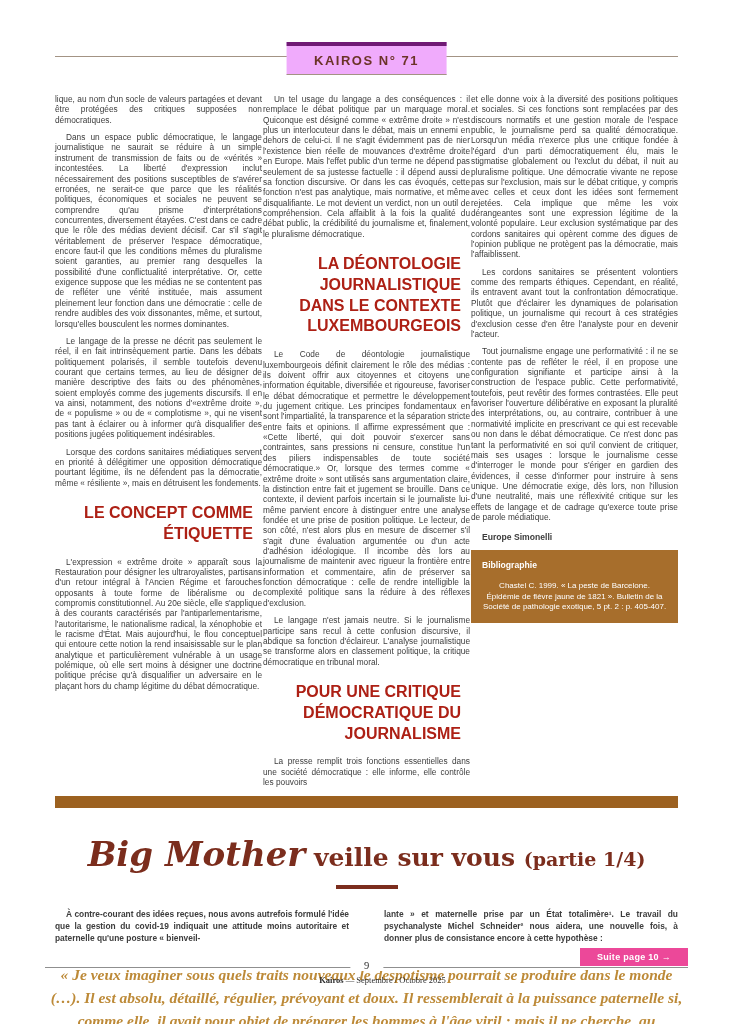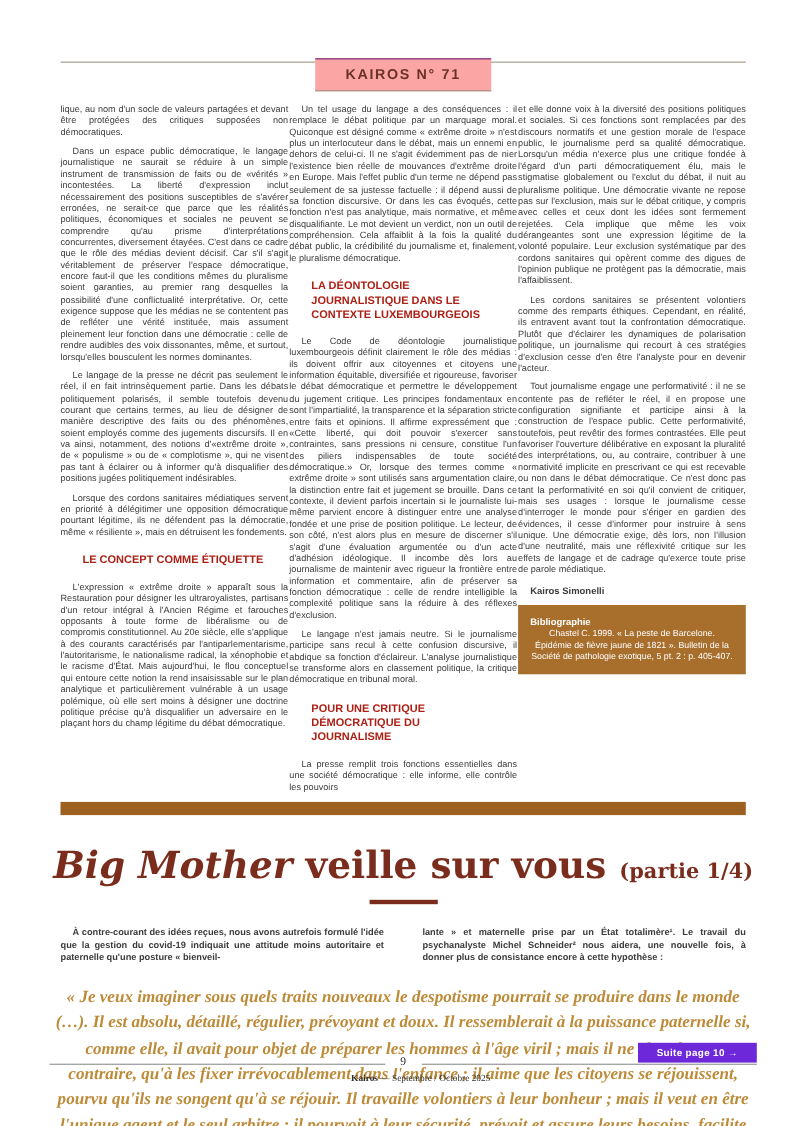--- a/index.html
+++ b/index.html
@@ -12,76 +12,76 @@
     background: #ffffff;
     font-family: "Liberation Sans", sans-serif;
     color: #3c3c3c;
     overflow: hidden;
   }
 
   
   .masthead { position: relative; margin: 42px 55px 0; height: 30px; }
   .masthead-line { position: absolute; top: 14px; left: 0; right: 0; border-top: 1px solid #a39384; }
   .masthead-box {
-    position: absolute; left: 50%; top: 11px; transform: translateX(-50%);
-    background: #fca5a5; padding: 5px 28px;
-    border-top: 1px solid #701a75; border-bottom: 1px solid #a39384;
+    position: absolute; left: 50%; top: 0; transform: translateX(-50%);
+    background: #f0abfc; padding: 5px 28px;
+    border-top: 4px solid #701a75; border-bottom: 1px solid #a39384;
   }
   .masthead-box span {
     font-weight: bold; font-size: 13px; letter-spacing: 1.5px; color: #6b3327;
     white-space: nowrap;
   }
 
   
   .columns {
     margin: 22px 55px 0; display: flex; gap: 1px;
     min-height: 550px;
     font-size: 8.3px; line-height: 1.25; text-align: justify;
   }
   .col { flex: 1 1 0; min-width: 0; }
   .col p { margin-bottom: 7px; text-indent: 11px; }
   .col p.cont { text-indent: 0; }
   .colhead {
-    color: #ad2015; font-weight: bold; font-size: 10px; line-height: 1.3;
-    text-align: left; text-indent: 0; margin: 15px 20px 12px;
+    color: #ad2015; font-weight: bold; font-size: 16px; line-height: 1.3;
+    text-align: right; text-indent: 0; margin: 15px 9px 12px;
   }
   .signature { font-weight: bold; font-size: 8.6px; margin: 10px 0 16px; text-indent: 0; }
 
   .bib-box { background: #a76e2c; color: #ffffff; padding: 10px 11px; text-align: left; }
-  .bib-title { font-weight: bold; font-size: 8.6px; }
+  .bib-title { font-weight: bold; font-size: 8.6px; margin-bottom: 10px; }
   .bib-ref { font-size: 8px; line-height: 1.35; margin-bottom: 9px; text-indent: 0 !important; text-align: center; }
   .bib-ref:last-child { margin-bottom: 0; }
 
   
   .separator-bar { margin: 2px 55px 0; height: 12px; background: #9c6120; }
 
   
   .bm-title { text-align: center; margin-top: 26px; color: #7b2d1d; font-family: "DejaVu Serif", serif; }
   .bm-title .bm-italic { font-style: italic; font-weight: bold; font-size: 34px; }
-  .bm-title .bm-rest  { font-weight: bold; font-size: 34px; }
+  .bm-title .bm-rest  { font-weight: bold; font-size: 25px; }
   .bm-title .bm-part  { font-weight: bold; font-size: 19px; }
   .bm-underline { width: 62px; height: 4px; background: #7b2d1d; margin: 11px auto 0; }
 
   .bm-intro {
     margin: 20px 55px 0; display: flex; gap: 35px;
     font-weight: bold; font-size: 8.4px; line-height: 1.4; text-align: justify;
   }
   .bm-intro .icol { flex: 1 1 0; min-width: 0; }
   .bm-intro .icol:first-child p { text-indent: 11px; }
 
   .bm-quote {
     margin: 18px 48px 0; text-align: center;
     font-family: "Liberation Serif", serif; font-style: italic; font-weight: bold;
     font-size: 15.5px; line-height: 1.5; color: #bd8a38;
   }
 
   
   .suite-box {
     position: absolute; top: 948px; right: 45px;
-    background: #6d28d9; color: #fff; font-weight: bold; font-size: 9px;
+    background: #ec4899; color: #fff; font-weight: bold; font-size: 9px;
     padding: 4px 17px; letter-spacing: 0.3px;
   }
   .footer-rule { position: absolute; top: 967px; left: 45px; right: 45px; border-top: 1px solid #8f8f8f; }
   .page-num {
     position: absolute; top: 960px; left: 50%; transform: translateX(-50%);
     background: #fff; padding: 0 14px;
     font-family: "Liberation Serif", serif; font-size: 10.5px; color: #2e2e2e;
   }
   .issue-line {
     position: absolute; top: 975px; left: 16px; width: 100%; text-align: center;
@@ -118,21 +118,21 @@
       <p>Le Code de déontologie journalistique luxembourgeois définit clairement le rôle des médias : ils doivent offrir aux citoyennes et citoyens une information équitable, diversifiée et rigoureuse, favoriser le débat démocratique et permettre le développement du jugement critique. Les principes fondamentaux en sont l'impartialité, la transparence et la séparation stricte entre faits et opinions. Il affirme expressément que : «Cette liberté, qui doit pouvoir s'exercer sans contraintes, sans pressions ni censure, constitue l'un des piliers indispensables de toute société démocratique.» Or, lorsque des termes comme « extrême droite » sont utilisés sans argumentation claire, la distinction entre fait et jugement se brouille. Dans ce contexte, il devient parfois incertain si le journaliste lui-même parvient encore à distinguer entre une analyse fondée et une prise de position politique. Le lecteur, de son côté, n'est alors plus en mesure de discerner s'il s'agit d'une évaluation argumentée ou d'un acte d'adhésion idéologique. Il incombe dès lors au journalisme de maintenir avec rigueur la frontière entre information et commentaire, afin de préserver sa fonction démocratique : celle de rendre intelligible la complexité politique sans la réduire à des réflexes d'exclusion.</p>
       <p>Le langage n'est jamais neutre. Si le journalisme participe sans recul à cette confusion discursive, il abdique sa fonction d'éclaireur. L'analyse journalistique se transforme alors en classement politique, la critique démocratique en tribunal moral.</p>
       <h3 class="colhead">POUR UNE CRITIQUE DÉMOCRATIQUE DU JOURNALISME</h3>
       <p>La presse remplit trois fonctions essentielles dans une société démocratique : elle informe, elle contrôle les pouvoirs</p>
     </div>
 
     <div class="col">
       <p class="cont">et elle donne voix à la diversité des positions politiques et sociales. Si ces fonctions sont remplacées par des discours normatifs et une gestion morale de l'espace public, le journalisme perd sa qualité démocratique. Lorsqu'un média n'exerce plus une critique fondée à l'égard d'un parti démocratiquement élu, mais le stigmatise globalement ou l'exclut du débat, il nuit au pluralisme politique. Une démocratie vivante ne repose pas sur l'exclusion, mais sur le débat critique, y compris avec celles et ceux dont les idées sont fermement rejetées. Cela implique que même les voix dérangeantes sont une expression légitime de la volonté populaire. Leur exclusion systématique par des cordons sanitaires qui opèrent comme des digues de l'opinion publique ne protègent pas la démocratie, mais l'affaiblissent.</p>
       <p>Les cordons sanitaires se présentent volontiers comme des remparts éthiques. Cependant, en réalité, ils entravent avant tout la confrontation démocratique. Plutôt que d'éclairer les dynamiques de polarisation politique, un journalisme qui recourt à ces stratégies d'exclusion cesse d'en être l'analyste pour en devenir l'acteur.</p>
       <p>Tout journalisme engage une performativité : il ne se contente pas de refléter le réel, il en propose une configuration signifiante et participe ainsi à la construction de l'espace public. Cette performativité, toutefois, peut revêtir des formes contrastées. Elle peut favoriser l'ouverture délibérative en exposant la pluralité des interprétations, ou, au contraire, contribuer à une normativité implicite en prescrivant ce qui est recevable ou non dans le débat démocratique. Ce n'est donc pas tant la performativité en soi qu'il convient de critiquer, mais ses usages : lorsque le journalisme cesse d'interroger le monde pour s'ériger en gardien des évidences, il cesse d'informer pour instruire à sens unique. Une démocratie exige, dès lors, non l'illusion d'une neutralité, mais une réflexivité critique sur les effets de langage et de cadrage qu'exerce toute prise de parole médiatique.</p>
-      <p class="signature">Kairos Simonelli</p>
+      <p class="signature">Europe Simonelli</p>
       <div class="bib-box">
         <div class="bib-title">Bibliographie</div>
         <p class="bib-ref">Chastel C. 1999. « La peste de Barcelone. Épidémie de fièvre jaune de 1821 ». Bulletin de la Société de pathologie exotique, 5 pt. 2 : p. 405-407.</p>
       </div>
     </div>
 
   </div>
 
   <div class="separator-bar"></div>
 

